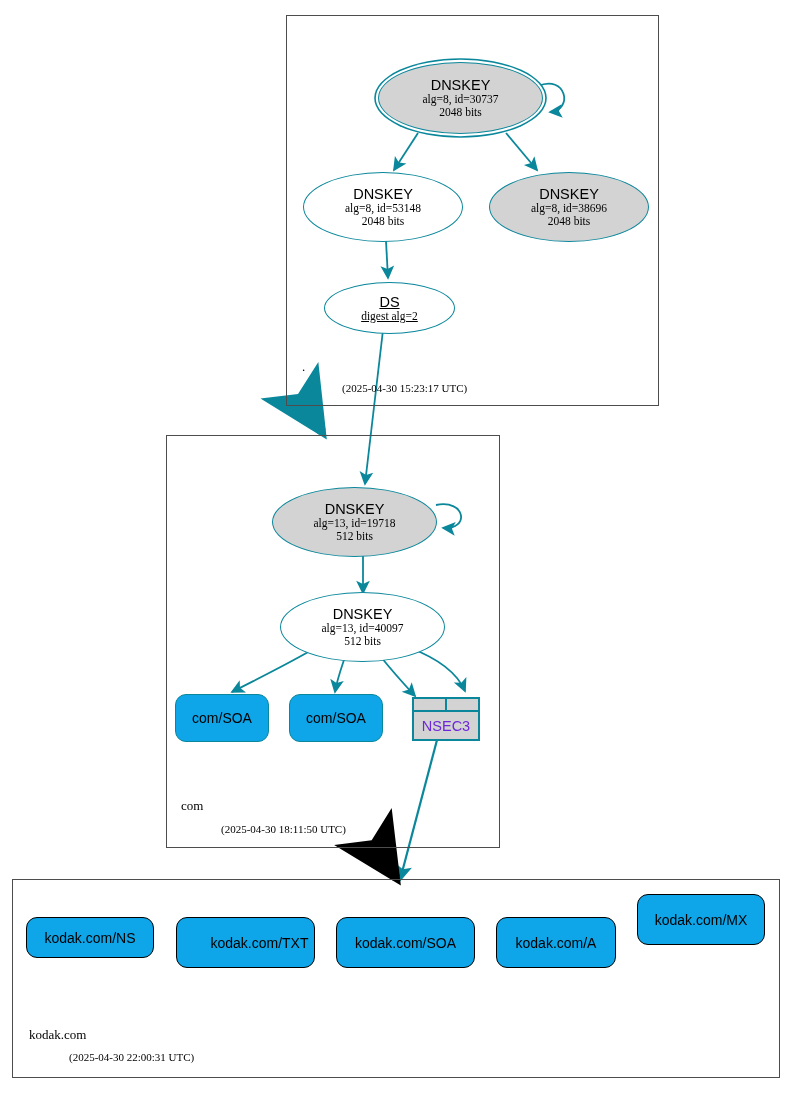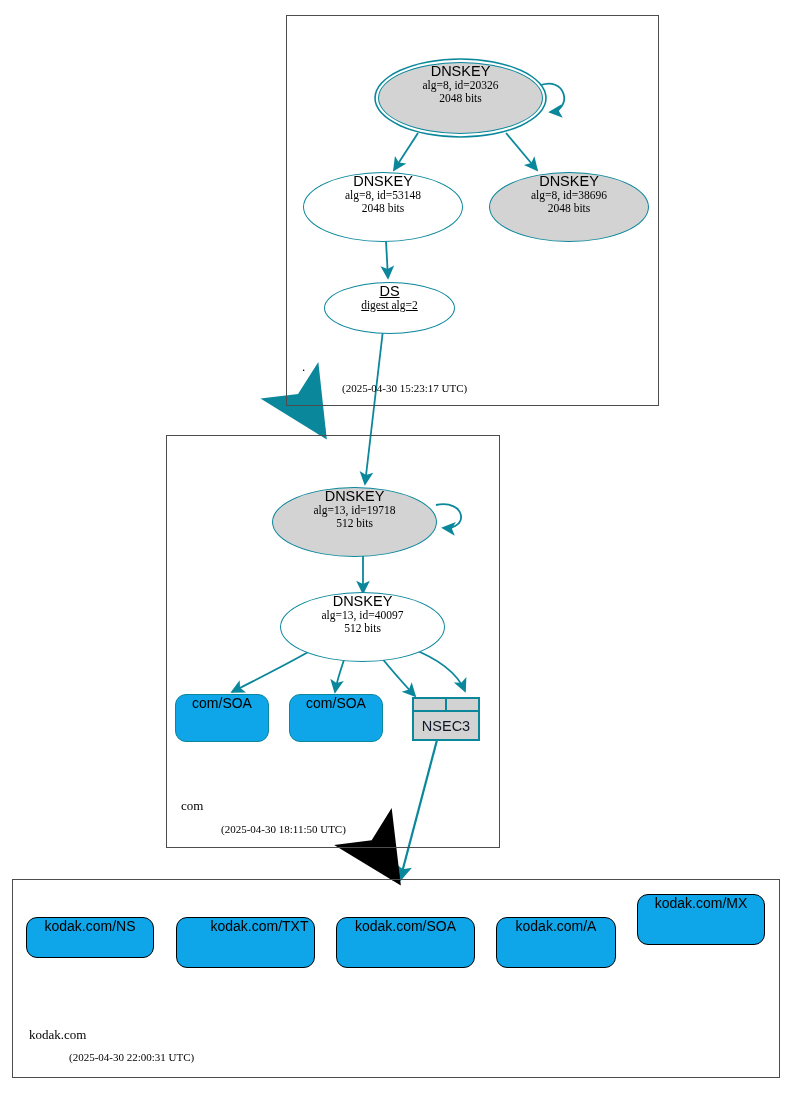--- a/index.html
+++ b/index.html
@@ -34,20 +34,21 @@
   }
   .zone-name { font-size: 13px; }
   .zone-time { font-size: 11px; margin-left: 40px; }
 
   .node {
     position: absolute;
     box-sizing: border-box;
     display: flex;
     flex-direction: column;
     align-items: center;
+    justify-content: center;
     text-align: center;
     color: #000000;
   }
   .ellipse {
     border-radius: 50%;
     border: 1.6px solid #0a879b;
   }
   .ellipse.dbl {
     box-shadow: 0 0 0 2.2px #ffffff, 0 0 0 3.8px #0a879b;
   }
@@ -98,21 +99,21 @@
   .nsec3-cell + .nsec3-cell {
     border-left: 2.2px solid #0a879b;
   }
   .nsec3-body {
     flex: 1 1 auto;
     display: flex;
     align-items: center;
     justify-content: center;
     font-family: "Liberation Sans", sans-serif;
     font-size: 14.5px;
-    color: #0f172a;
+    color: #6d28d9;
   }
 </style>
 </head>
 <body>
 
 <svg id="canvas" viewBox="0 0 792 1094" xmlns="http://www.w3.org/2000/svg">
   <defs>
     <marker id="ar-teal" markerWidth="9" markerHeight="9" refX="7.4" refY="4.5" orient="auto" markerUnits="strokeWidth">
       <path d="M0.6,0.7 L8.4,4.5 L0.6,8.3 L2.4,4.5 Z" fill="#0a879b"></path>
     </marker>
@@ -175,21 +176,21 @@
 
   <g>
     <path d="M378,850 L396,878" fill="none" stroke="#000000" stroke-width="9" marker-end="url(#ar-black)"></path>
   </g>
 </svg>
 
 <div class="zone-box" style="left:286px; top:15px; width:373px; height:391px;"></div>
 
 <div class="node ellipse dbl fill-gray" style="left:378px; top:62px; width:165px; height:72px;">
   <div class="n-title">DNSKEY</div>
-  <div class="n-sub">alg=8, id=20326</div>
+  <div class="n-sub">alg=8, id=30737</div>
   <div class="n-sub">2048 bits</div>
 </div>
 
 <div class="node ellipse fill-white" style="left:303px; top:172px; width:160px; height:70px;">
   <div class="n-title">DNSKEY</div>
   <div class="n-sub">alg=8, id=53148</div>
   <div class="n-sub">2048 bits</div>
 </div>
 
 <div class="node ellipse fill-gray" style="left:489px; top:172px; width:160px; height:70px;">

